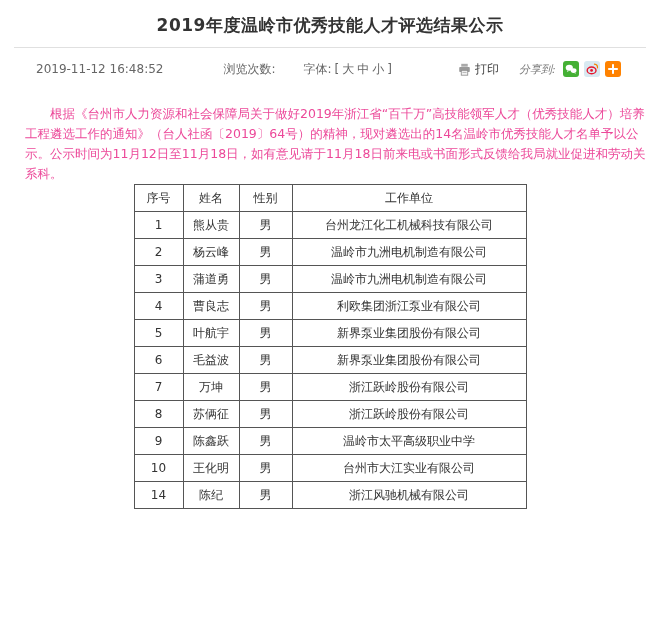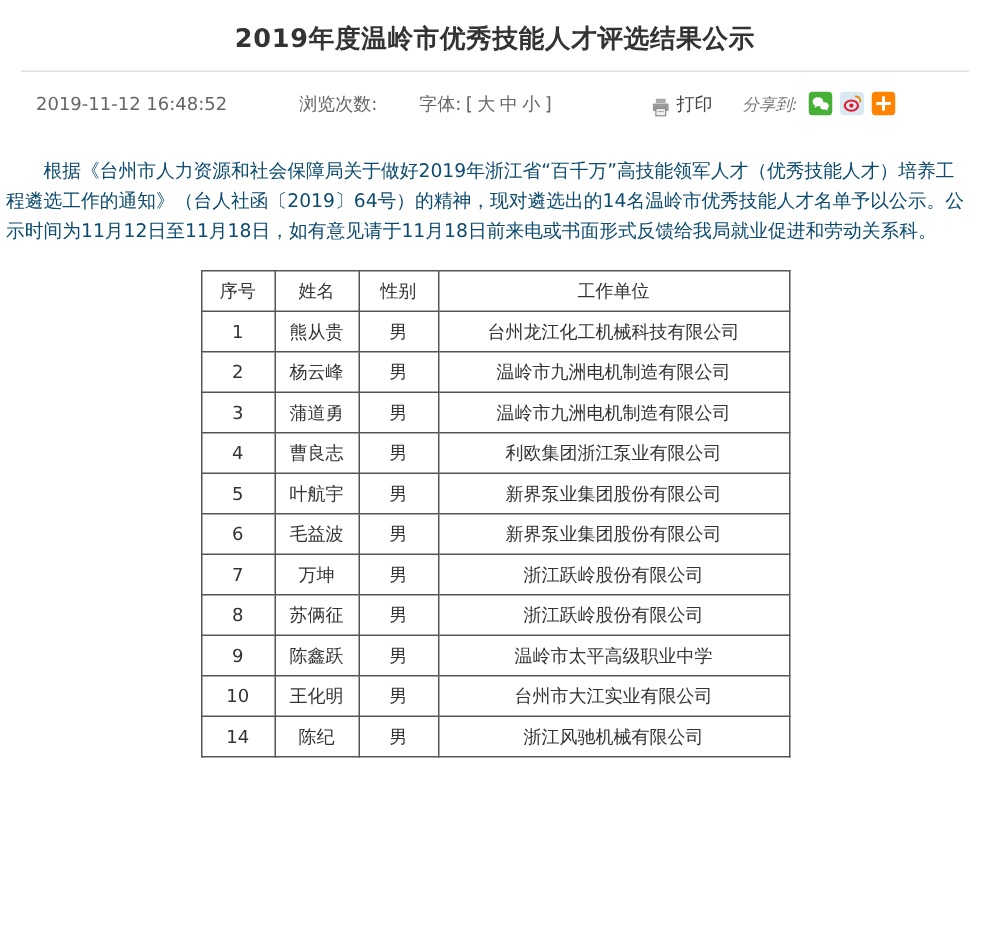--- a/index.html
+++ b/index.html
@@ -24,46 +24,46 @@
 
   .divider {
     border-top: 1px solid #e0e0e0;
     margin: 0 14px;
   }
 
   .meta-bar {
     display: flex;
     align-items: center;
     height: 42px;
-    padding: 0 24px;
+    padding: 0 36px;
     font-size: 12px;
     color: #666;
     white-space: nowrap;
   }
-  .meta-views   { margin-left: 48px; text-align: right; }
+  .meta-views   { margin-left: 60px; text-align: right; }
   .meta-font    { margin-left: 28px; display: inline-flex; align-items: center; gap: 3px; }
   .meta-font .fs { cursor: pointer; }
-  .meta-print   { margin-left: 66px; display: inline-flex; align-items: flex-end; gap: 4px; color: #444; cursor: pointer; font-family: Liberation Serif, serif; }
+  .meta-print   { margin-left: 66px; display: inline-flex; align-items: center; gap: 4px; color: #444; cursor: pointer; font-family: Liberation Serif, serif; }
   .meta-share   { margin-left: 20px; display: inline-flex; align-items: center; gap: 5px; font-style: italic; }
   .share-label  { font-size: 11px; color: #777; margin-right: 2px; }
   .share-btn    { width: 16px; height: 16px; display: inline-block; cursor: pointer; }
   .share-btn svg { display: block; }
 
   .article {
-    padding: 14px 14px 0 4px;
+    padding: 14px 14px 0 25px;
     font-size: 12.5px;
     line-height: 20px;
-    color: #0c4a6e;
+    color: #ec4899;
   }
   .article p { text-indent: 2em; }
 
   .table-wrap {
     display: flex;
     justify-content: center;
-    margin-top: 16px;
+    margin-top: 0;
   }
   table.results {
     border-collapse: collapse;
     table-layout: fixed;
     width: 392px;
     font-size: 12px;
     color: #333;
     text-align: center;
   }
   table.results th, table.results td {

